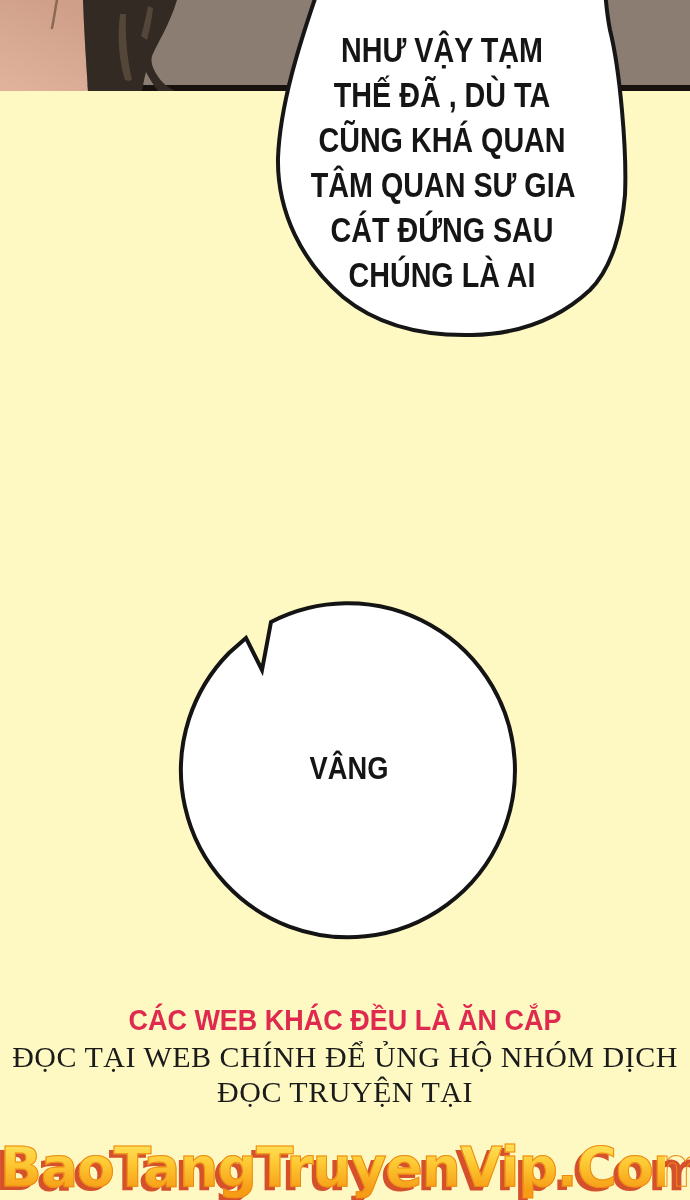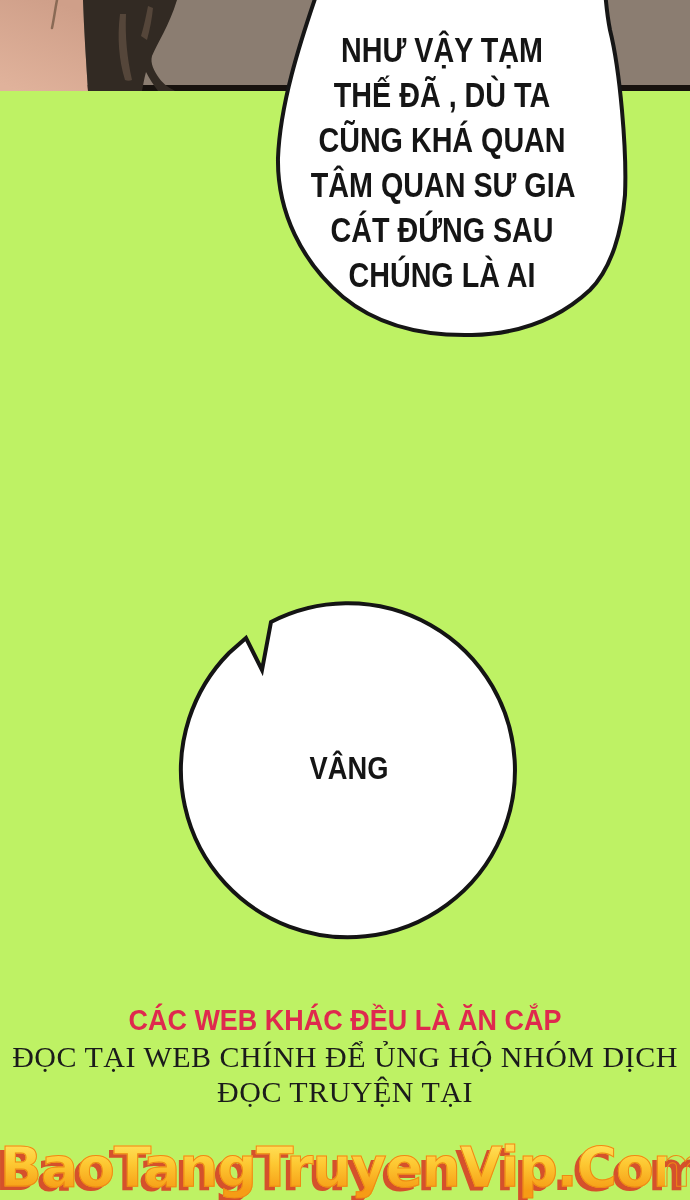--- a/index.html
+++ b/index.html
@@ -1,20 +1,20 @@
 <!DOCTYPE html>
 <html><head>
 <meta charset="utf-8">
 <style>
   * { margin: 0; padding: 0; box-sizing: border-box; }
   html, body { background: #ffffff; }
   .page {
     position: relative;
     width: 690px; height: 1200px;
-    background: #bef264;
+    background: #fef9c3;
     overflow: hidden;
     font-family: "Liberation Sans", sans-serif;
     padding-left: 20px;
   }
 
   
   .panel {
     position: absolute; left: 0; top: 0;
     width: 690px; height: 91px;
     background: #8b7d71;

